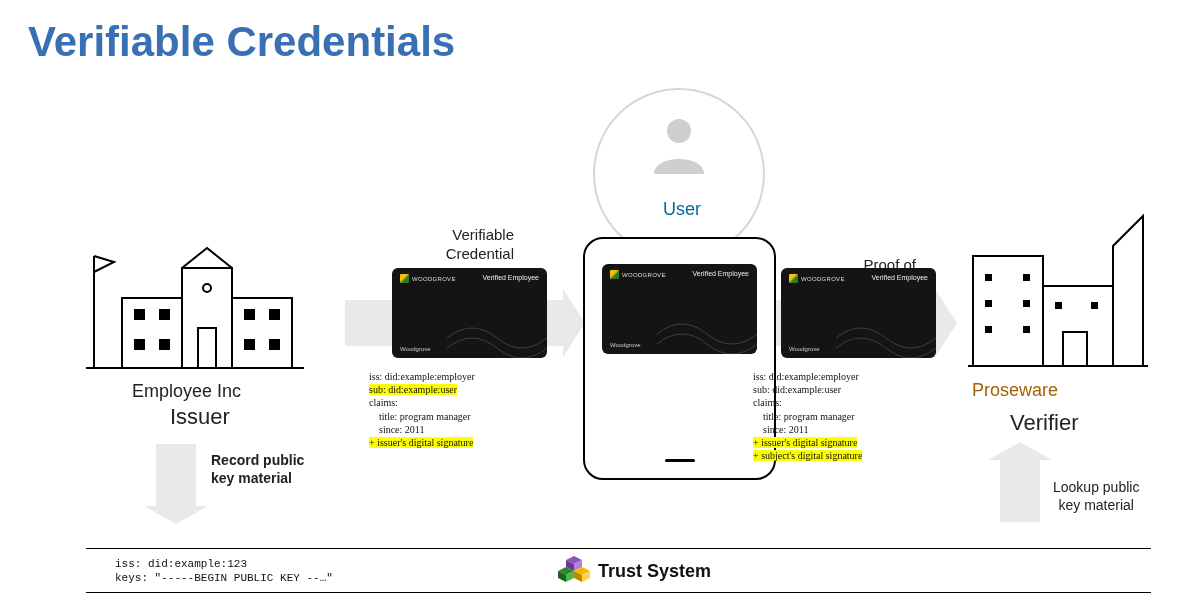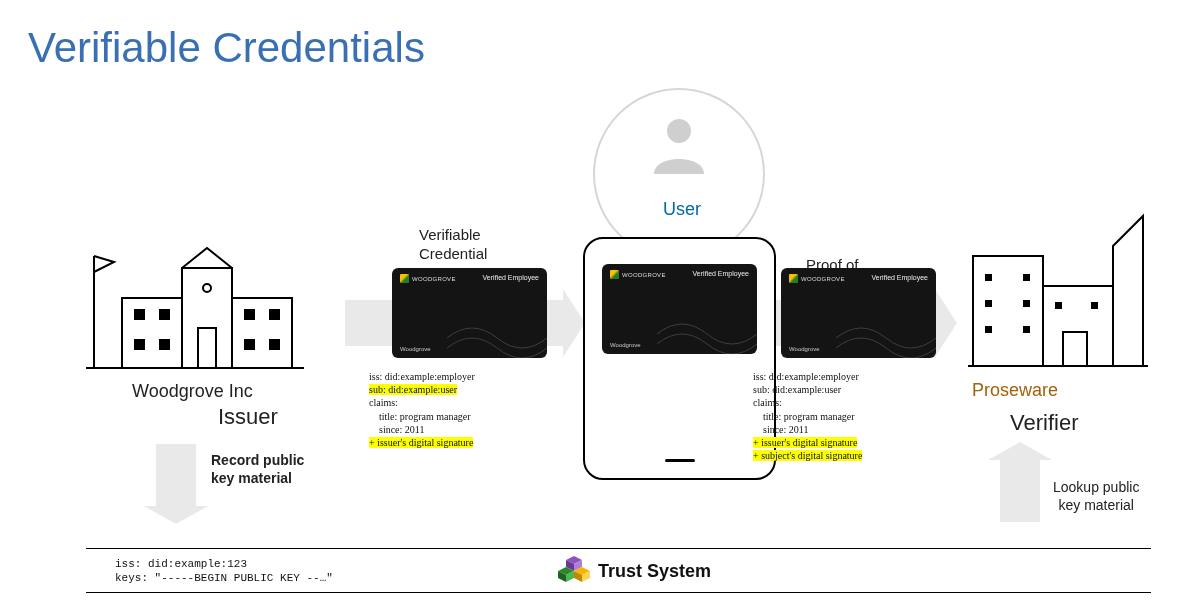--- a/index.html
+++ b/index.html
@@ -1,38 +1,38 @@
 <!DOCTYPE html>
 <html><head>
 <meta charset="utf-8">
 <style>
   * { box-sizing: border-box; margin: 0; padding: 0; }
   body { font-family: "Segoe UI", Arial, sans-serif; background: #fff; width: 1183px; height: 606px; position: relative; overflow: hidden; }
-  .title { position: absolute; top: 24px; left: 28px; font-size: 42px; color: #3970b3; font-weight: 400; }
+  .title { position: absolute; top: 18px; left: 28px; font-size: 42px; color: #3970b3; font-weight: 700; }
   .arrow-right { position: absolute; height: 46px; background: #e9e9e9; }
   .arrow-right::after { content: ""; position: absolute; right: -22px; top: -11px; border-left: 22px solid #e9e9e9; border-top: 34px solid transparent; border-bottom: 34px solid transparent; }
   .arrow-down { position: absolute; width: 40px; background: #e9e9e9; }
   .arrow-down::after { content: ""; position: absolute; bottom: -18px; left: -12px; border-top: 18px solid #e9e9e9; border-left: 32px solid transparent; border-right: 32px solid transparent; }
   .arrow-up { position: absolute; width: 40px; background: #e9e9e9; }
   .arrow-up::after { content: ""; position: absolute; top: -18px; left: -12px; border-bottom: 18px solid #e9e9e9; border-left: 32px solid transparent; border-right: 32px solid transparent; }
   .issuer-svg { position: absolute; top: 208px; left: 72px; }
   .issuer-label1 { position: absolute; top: 381px; left: 132px; font-size: 18px; color: #222; }
-  .issuer-label2 { position: absolute; top: 404px; left: 170px; font-size: 22px; color: #222; margin-left: 48px; }
+  .issuer-label2 { position: absolute; top: 404px; left: 170px; font-size: 22px; color: #222; }
   .user-circle { position: absolute; top: 88px; left: 593px; width: 172px; height: 172px; border: 2px solid #d6d6d6; border-radius: 50%; }
   .user-glyph { position: absolute; top: 116px; left: 652px; }
   .user-label { position: absolute; top: 199px; left: 662px; font-size: 18px; color: #0369a1; background: #fff; padding: 0 1px; }
   .phone { position: absolute; top: 237px; left: 583px; width: 193px; height: 243px; border: 2px solid #000; border-radius: 20px; background: #fff; }
   .phone-home { position: absolute; bottom: 16px; left: 50%; transform: translateX(-50%); width: 30px; height: 3px; background: #000; border-radius: 3px; }
   .card { position: absolute; width: 155px; height: 90px; background: #141414; border-radius: 6px; color: #fff; font-size: 7px; padding: 6px 8px; overflow: hidden; }
   .card-logo { display: inline-block; width: 9px; height: 9px; background: linear-gradient(135deg,#f7c100 40%,#2a7a2a 60%); border-radius: 1px; vertical-align: middle; }
   .card-brand { font-size: 6px; letter-spacing: .3px; vertical-align: middle; margin-left: 3px; color: #ddd; }
   .card-title { float: right; font-size: 7px; color: #eee; }
   .card-footer { position: absolute; bottom: 6px; left: 8px; font-size: 6px; color: #ccc; }
   .card-waves { position: absolute; right: 0; bottom: 0; width: 100px; height: 60px; opacity: .18; }
-  .label-top { position: absolute; font-size: 15px; color: #222; text-align: left; line-height: 1.28; }
+  .label-top { position: absolute; font-size: 15px; color: #222; text-align: right; line-height: 1.28; }
   .code { position: absolute; font-family: Liberation Serif, serif; font-size: 10px; line-height: 1.32; color: #111; white-space: pre; }
   .hl { background: #fdff00; }
   .verifier-svg { position: absolute; top: 196px; left: 963px; }
   .verifier-label1 { position: absolute; top: 380px; left: 972px; font-size: 18px; color: #a16207; }
   .verifier-label2 { position: absolute; top: 402px; left: 1010px; font-size: 22px; color: #222; margin-top: 8px; }
   .side-text { position: absolute; font-size: 14px; color: #222; line-height: 1.3; }
   .hr { position: absolute; left: 86px; right: 32px; height: 1px; background: #000; }
   .trust { position: absolute; top: 556px; left: 558px; display: flex; align-items: center; gap: 8px; }
   .trust-label { font-size: 18px; font-weight: 700; color: #111; text-align: center; }
   .footer-code { position: absolute; top: 557px; left: 115px; font-family: Liberation Mono, monospace; font-size: 11px; line-height: 1.3; color: #111; white-space: pre; }
@@ -59,21 +59,21 @@
     <rect x="88" y="132" width="9" height="9" fill="#000"></rect>
     <rect x="173" y="102" width="9" height="9" fill="#000"></rect>
     <rect x="198" y="102" width="9" height="9" fill="#000"></rect>
     <rect x="173" y="132" width="9" height="9" fill="#000"></rect>
     <rect x="198" y="132" width="9" height="9" fill="#000"></rect>
     <line x1="22" y1="160" x2="22" y2="48"></line>
     <polyline points="22,48 42,54 22,64"></polyline>
     <line x1="14" y1="160" x2="232" y2="160"></line>
   </g>
 </svg>
-<div class="issuer-label1">Woodgrove Inc</div>
+<div class="issuer-label1">Employee Inc</div>
 <div class="issuer-label2">Issuer</div>
 
 <div class="user-circle"></div>
 <svg class="user-glyph" width="54" height="60" viewBox="0 0 54 60">
   <circle cx="27" cy="15" r="12" fill="#cfcfcf"></circle>
   <path d="M2 58 C2 38 52 38 52 58 Z" fill="#cfcfcf"></path>
 </svg>
 <div class="user-label">User</div>
 
 <div class="phone">

